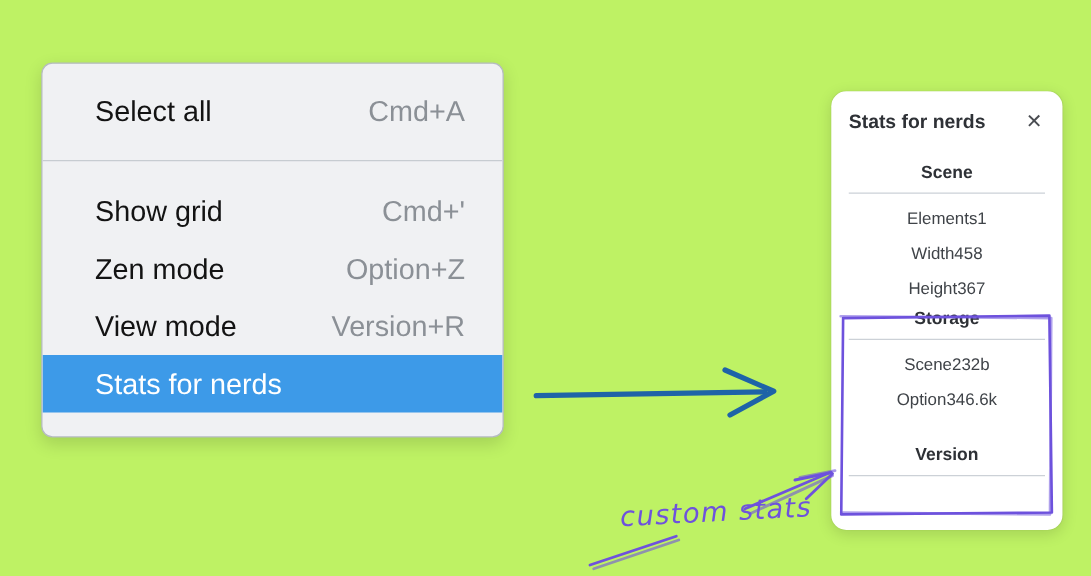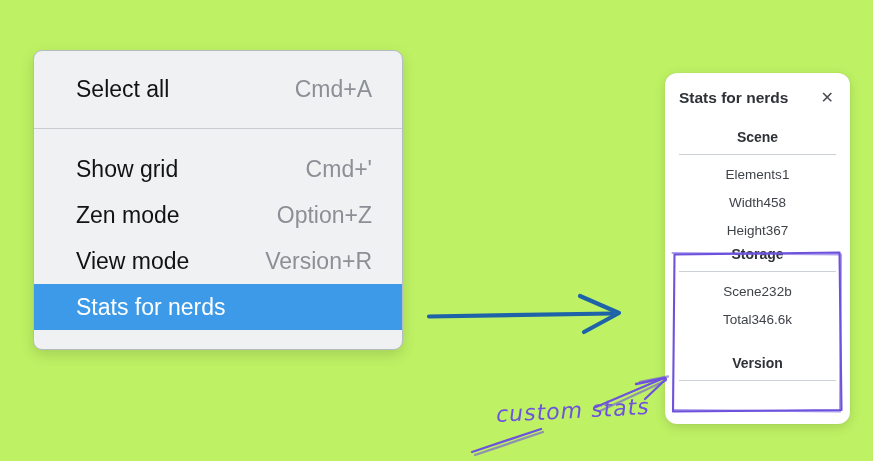--- a/index.html
+++ b/index.html
@@ -110,21 +110,21 @@
     </div>
 
     <div class="sec-storage">
       <div class="sec-head">Storage</div>
       <div class="sec-line"></div>
       <div class="p-row">
         <span>Scene</span>
         <span>232b</span>
       </div>
       <div class="p-row">
-        <span>Total</span>
+        <span>Option</span>
         <span>346.6k</span>
       </div>
     </div>
 
     <div class="sec-version">
       <div class="sec-head">Version</div>
       <div class="sec-line"></div>
     </div>
   </div>
 

